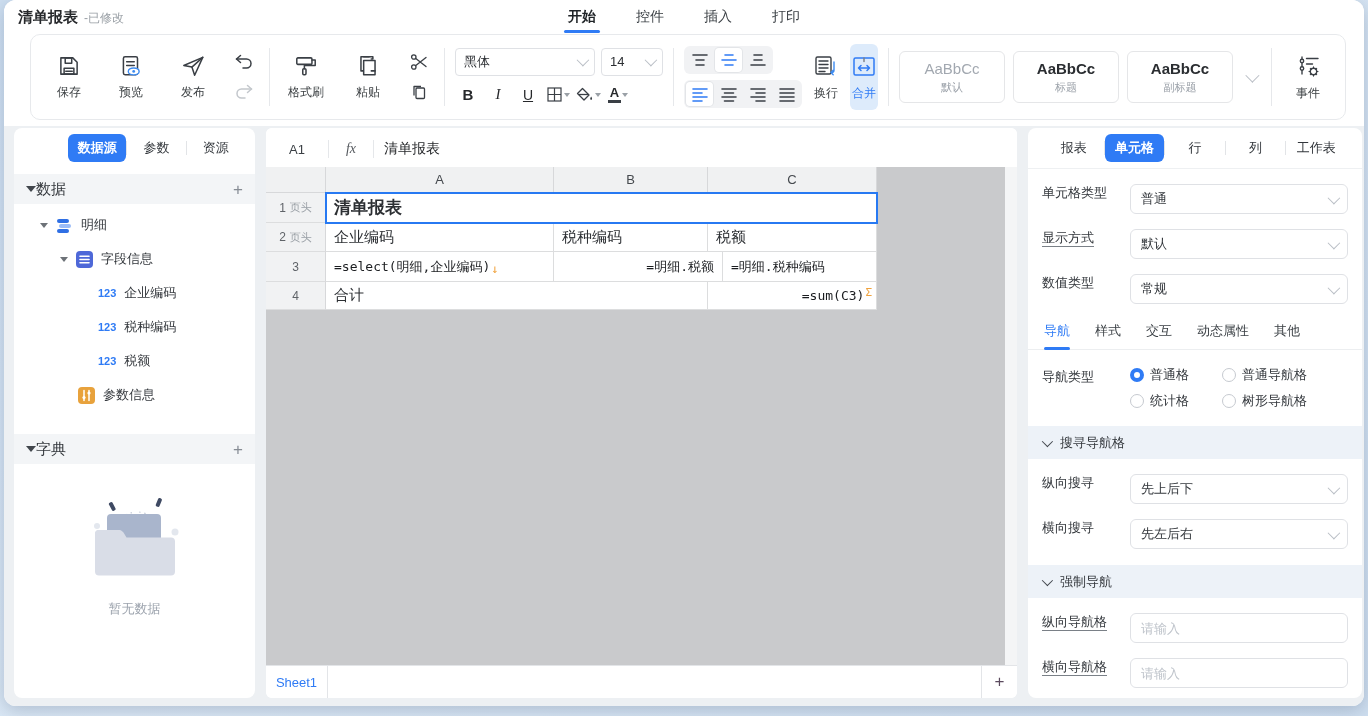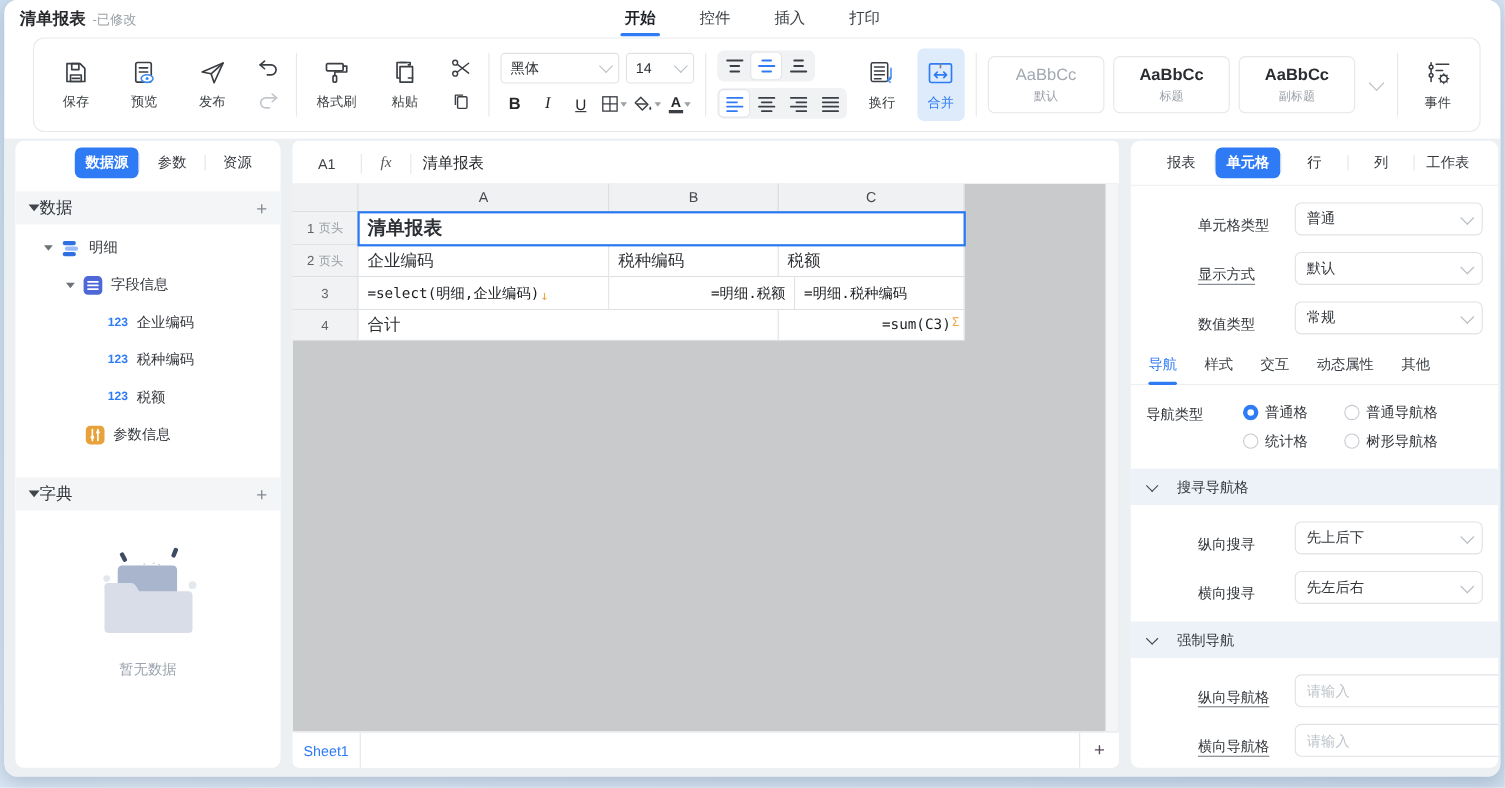--- a/index.html
+++ b/index.html
@@ -110,36 +110,36 @@
   .sheet-bar { position:absolute; left:0; right:0; bottom:0; height:33px; background:#fff; border-top:1px solid #e3e5e8; display:flex; align-items:stretch; }
   .sheet-tab { width:62px; border-right:1px solid #e3e5e8; display:flex; align-items:center; justify-content:center; color:#2F7BF5; font-size:13px; cursor:pointer; }
   .sheet-add { margin-left:auto; width:36px; border-left:1px solid #e3e5e8; display:flex; align-items:center; justify-content:center; font-size:17px; color:#5b4a5e; cursor:pointer; }
 
   
   .insp-tabs { height:40px; display:flex; align-items:center; padding:0 16px; }
   .insp-tab { flex:1; text-align:center; font-size:13px; color:#33373c; padding:5px 2px; cursor:pointer; white-space:nowrap; }
   .insp-tab.pill { background:#2F7BF5; color:#fff; border-radius:6px; font-weight:bold; }
   .insp-div { width:1px; height:14px; background:#e2e4e7; flex:none; }
   .insp-body { position:absolute; left:0; right:0; top:40px; bottom:0; border-top:1px solid #eef0f2; }
-  .field-row { display:flex; align-items:flex-end; padding:0 14px; margin-top:15px;margin-left:47px; }
+  .field-row { display:flex; align-items:flex-start; padding:0 14px; margin-top:15px; }
   .field-label { width:88px; font-size:13px; color:#33373c; flex:none; }
   .field-label .ul { border-bottom:1px solid #7a8087; padding-bottom:1px; }
   .field-control { flex:1; height:30px; border:1px solid #dfe1e5; border-radius:6px; display:flex; align-items:center; padding:0 10px; cursor:pointer; background:#fff; }
   .field-control .val { flex:1; font-size:13px; color:#33373c; }
   .v-chev { width:9px; height:9px; border-right:1.5px solid #b9bec5; border-bottom:1.5px solid #b9bec5; transform:rotate(45deg) translateY(-2px); }
   .subtabs { display:flex; gap:25px; padding:0 16px; margin-top:18px; border-bottom:1px solid #eceef0; }
   .subtab { font-size:13px; color:#3b4045; padding-bottom:9px; position:relative; cursor:pointer; }
   .subtab.active { color:#2F7BF5; }
   .subtab.active::after { content:""; position:absolute; left:0; right:0; bottom:-1px; height:3px; border-radius:2px; background:#2F7BF5; }
   .radio-block { display:flex; padding:0 14px; margin-top:16px; }
   .radio-grid { flex:1; display:grid; grid-template-columns:92px auto; row-gap:8px; }
   .radio-opt { display:flex; align-items:center; gap:6px; font-size:13px; color:#33373c; cursor:pointer; }
   .radio { width:14px; height:14px; border-radius:50%; border:1px solid #c6cad0; background:#fff; flex:none; }
   .radio.on { border:4px solid #2F7BF5; }
-  .collapse-header { height:33px; background:#edf2f8; display:flex; align-items:center; gap:20px; padding:0 14px; margin-top:16px; cursor:pointer; font-size:13px; color:#33373c; }
+  .collapse-header { height:33px; background:#edf2f8; display:flex; align-items:center; gap:10px; padding:0 14px; margin-top:16px; cursor:pointer; font-size:13px; color:#33373c; }
   .c-chev { width:8px; height:8px; border-right:1.5px solid #41464c; border-bottom:1.5px solid #41464c; transform:rotate(45deg) translateY(-2px); }
   .text-input { flex:1; height:30px; border:1px solid #dfe1e5; border-radius:6px; padding:0 10px; font-size:13px; color:#33373c; outline:none; font-family:inherit; }
   .text-input::placeholder { color:#bfc4cb; }
 
   svg { display:block; }
 </style>
 </head>
 <body>
 
 <div class="window">
@@ -247,21 +247,21 @@
               <rect x="6" y="5" width="8.5" height="10.5" rx="1"></rect>
               <path d="M4 12.5v-9h7"></path>
             </svg>
           </div>
     </div>
 
     <div class="tb-divider"></div>
 
     <div class="font-group">
       <div class="selects">
-        <div class="select-box" style="width:108px">
+        <div class="select-box" style="width:140px">
           <span class="val">黑体</span>
           <span class="v-chev"></span>
         </div>
         <div class="select-box" style="width:62px">
           <span class="val">14</span>
           <span class="v-chev"></span>
         </div>
       </div>
       <div class="fmt-row">
         <div class="fmt-btn">

